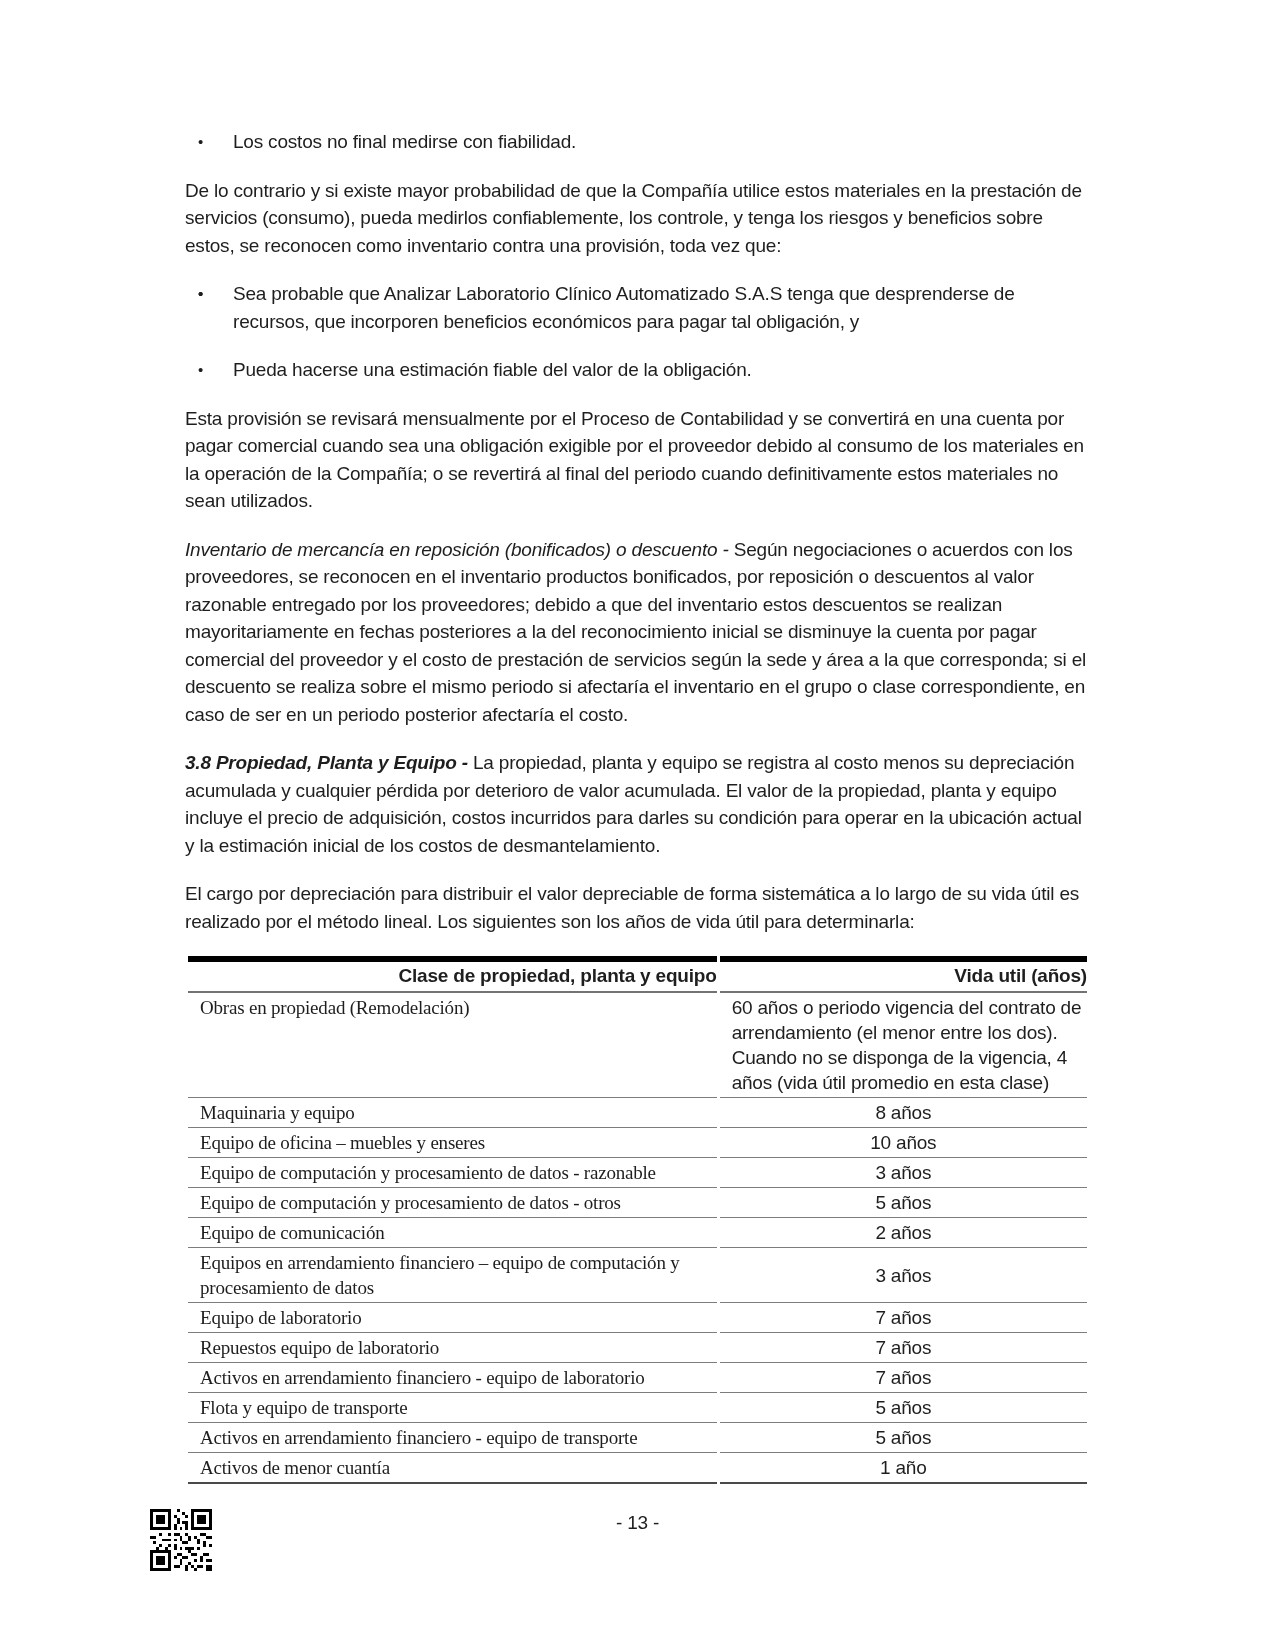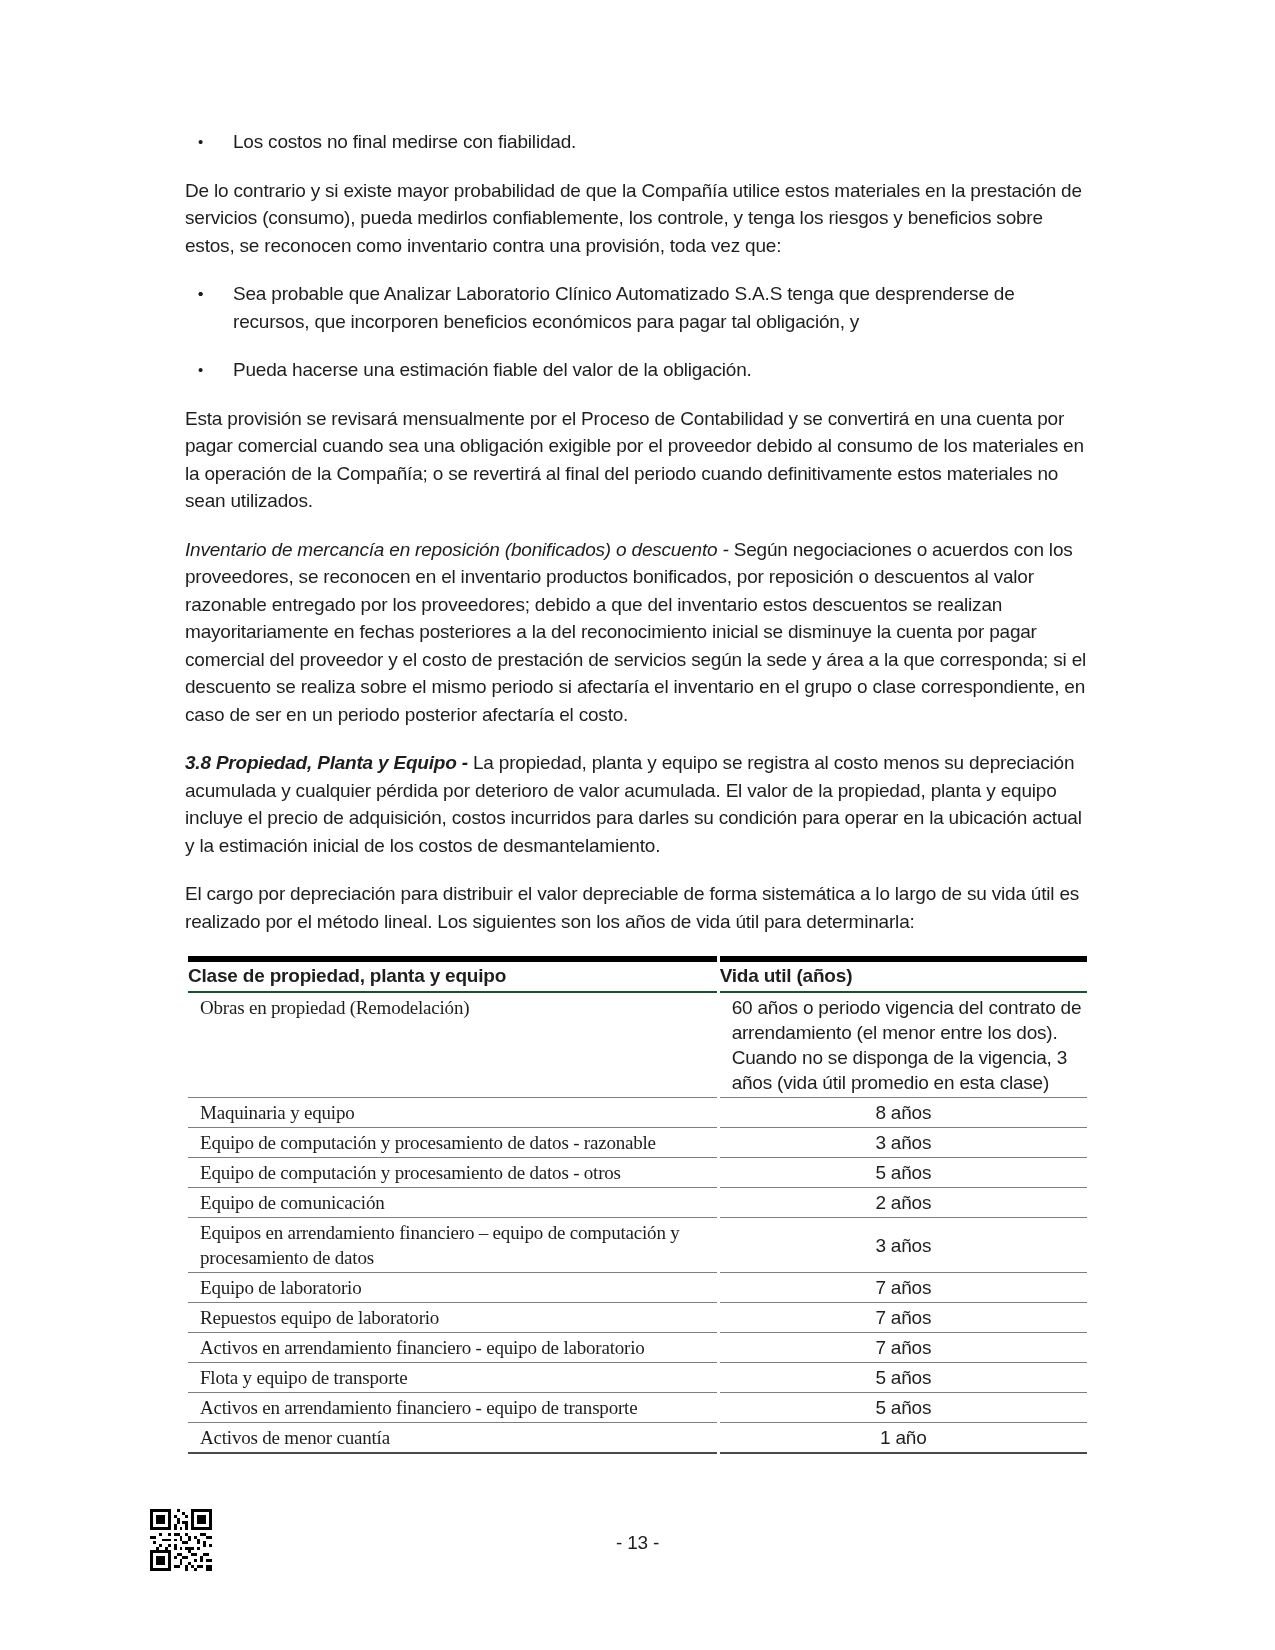--- a/index.html
+++ b/index.html
@@ -31,23 +31,23 @@
   .lead-italic{font-style:italic;}
   .lead-bold-italic{font-style:italic;font-weight:bold;}
   table.useful-life{
     width:905px;
     border-collapse:separate;
     border-spacing:3px 0;
     margin-top:0;
   }
   table.useful-life th{
     border-top:6px solid #000000;
-    border-bottom:2px solid #14532d;
+    border-bottom:2px solid #737373;
     font-weight:bold;
-    text-align:left;
+    text-align:right;
     padding:1px 0 2px 0;
     line-height:26px;
   }
   table.useful-life td{
     border-bottom:1.4px solid #7d7d7d;
     padding:2px 0 2px 0;
     line-height:25px;
     vertical-align:middle;
   }
   table.useful-life td.clase{padding-left:12px;text-align:left;font-family:Liberation Serif, serif;}
@@ -55,21 +55,20 @@
   table.useful-life tr.row-left td.vida{text-align:left;padding-left:12px;}
   table.useful-life tr.last td{border-bottom:2px solid #4a4a4a;}
   .col-clase{width:59%;}
   .col-vida{width:41%;}
   .page-number{
     position:absolute;
     top:1512px;left:0;width:100%;
     text-align:center;
     font-size:19px;color:#1e1e1e;
     letter-spacing:-0.2px;
-    margin-top:20px;
   }
   .qr{
     position:absolute;
     left:150px;top:1509px;
     width:62px;height:62px;
   }
 </style>
 </head>
 <body>
 
@@ -110,25 +109,29 @@
         </colgroup>
       <thead>
         <tr>
           <th>Clase de propiedad, planta y equipo</th>
           <th>Vida util (años)</th>
         </tr>
       </thead>
       <tbody>
         <tr class="row-left">
           <td class="clase" style="vertical-align:top;">Obras en propiedad (Remodelación)</td>
-          <td class="vida">60 años o periodo vigencia del contrato de arrendamiento (el menor entre los dos). Cuando no se disponga de la vigencia, 3 años (vida útil promedio en esta clase)</td>
+          <td class="vida">60 años o periodo vigencia del contrato de arrendamiento (el menor entre los dos). Cuando no se disponga de la vigencia, 4 años (vida útil promedio en esta clase)</td>
         </tr>
         <tr>
           <td class="clase">Maquinaria y equipo</td>
           <td class="vida">8 años</td>
+        </tr>
+        <tr>
+          <td class="clase">Equipo de oficina – muebles y enseres</td>
+          <td class="vida">10 años</td>
         </tr>
         <tr>
           <td class="clase">Equipo de computación y procesamiento de datos - razonable</td>
           <td class="vida">3 años</td>
         </tr>
         <tr>
           <td class="clase">Equipo de computación y procesamiento de datos - otros</td>
           <td class="vida">5 años</td>
         </tr>
         <tr>

